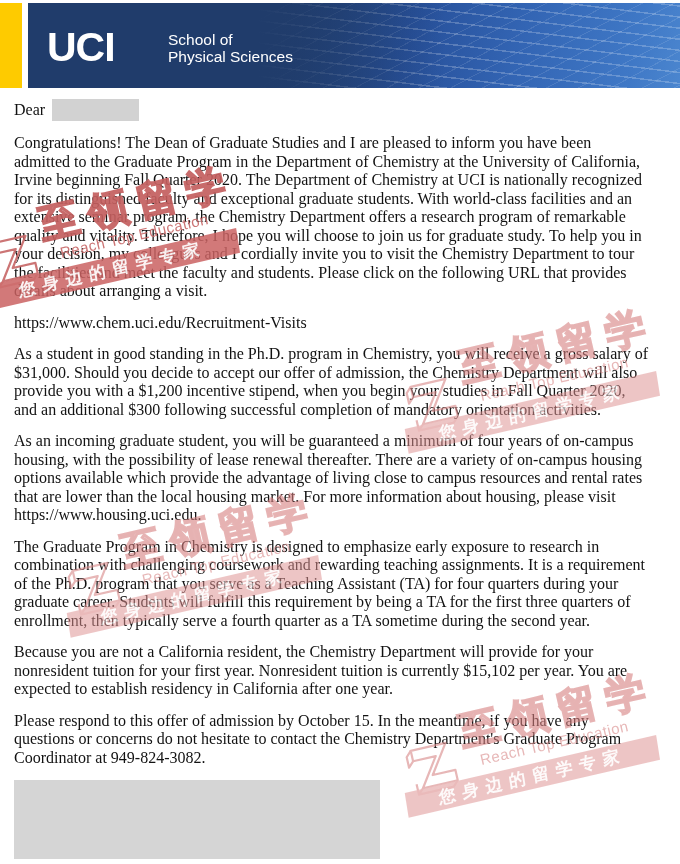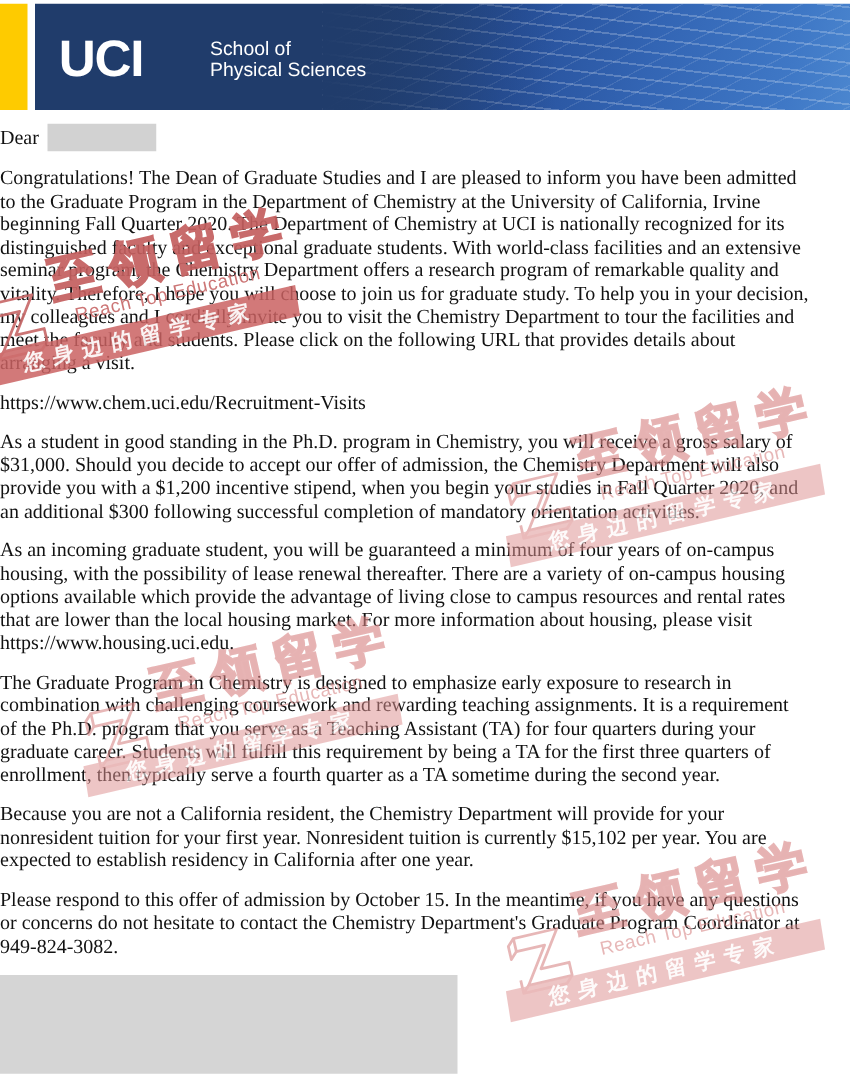--- a/index.html
+++ b/index.html
@@ -42,21 +42,21 @@
   }
   .banner-school {
     position: absolute; left: 127px; top: 31px;
     font-family: "Liberation Sans", sans-serif;
     font-size: 15.5px; line-height: 17px; color: #ffffff; font-weight: normal; margin-left: 41px;
   }
 
   
   .letter {
     position: absolute; top: 88px; left: 0; width: 650px;
-    padding: 11px 2px 0 0;
+    padding: 11px 2px 0 14px;
     font-size: 16px; line-height: 18.5px;
   }
   .letter p { margin: 0 0 13px 0; }
   .salutation { margin-bottom: 13px; }
   .redact-name {
     display: inline-block; width: 87px; height: 22px;
     background: #d2d2d2; margin-left: 7px; vertical-align: -6px;
   }
   .redact-signature {
     width: 366px; height: 79px; background: #d5d5d5;

